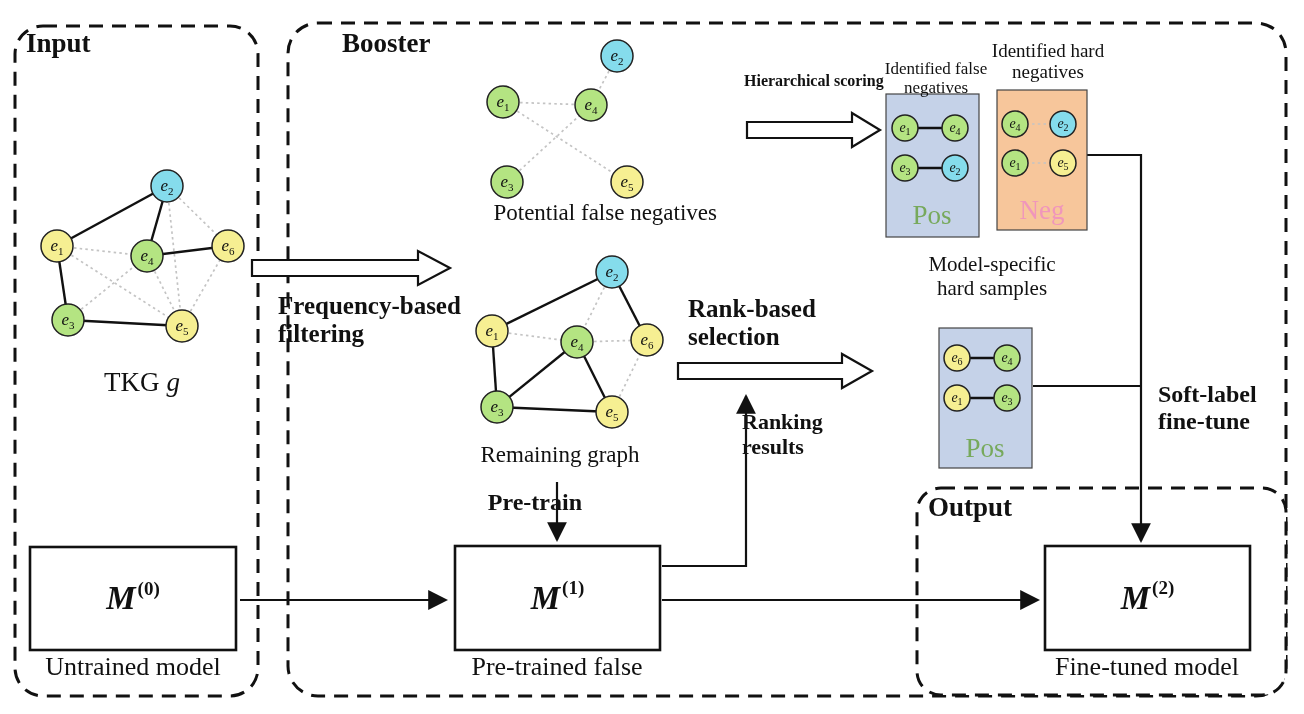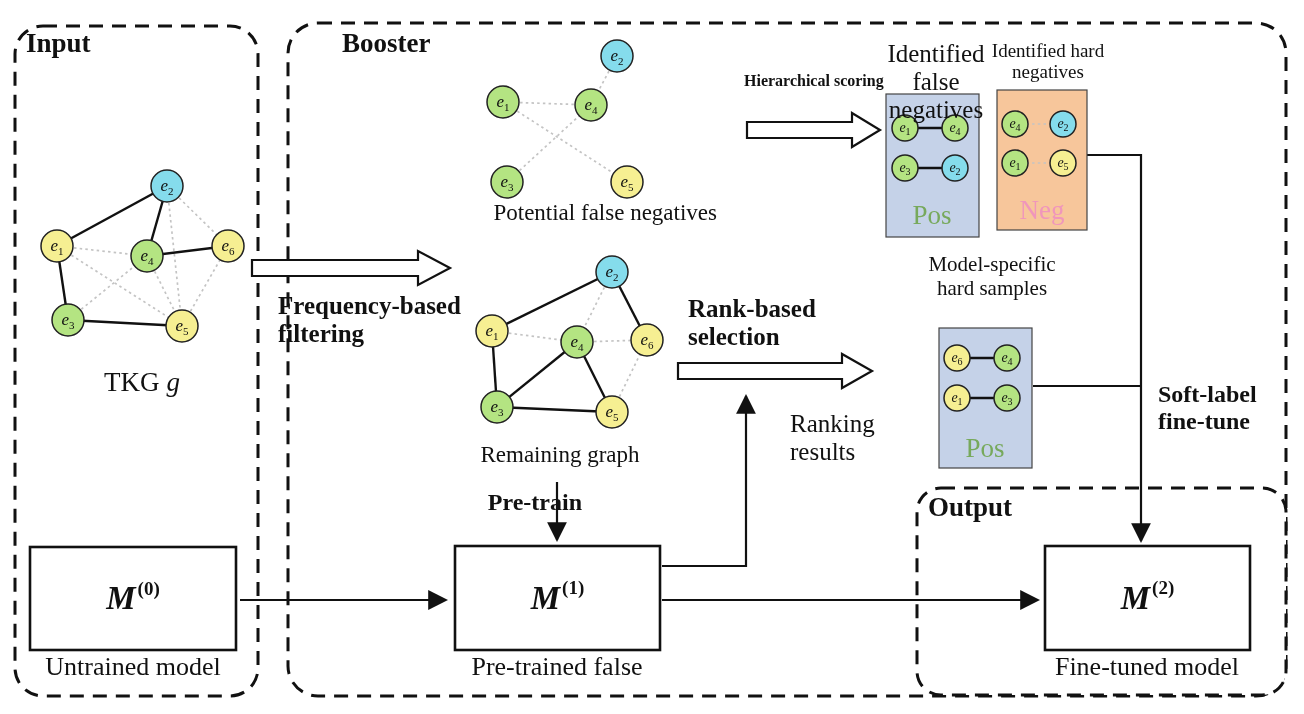--- a/index.html
+++ b/index.html
@@ -246,27 +246,27 @@
   <div class="lbl title" style="left:26px; top:28px;">Input</div>
   <div class="lbl title" style="left:342px; top:28px;">Booster</div>
   <div class="lbl title" style="left:928px; top:492px;">Output</div>
 
   <div class="lbl center" style="left:62px; top:367px; width:160px; font-size:27px;">
     <span>TKG</span><span class="tkg-sym">g</span>
   </div>
 
   <div class="lbl center" style="left:447px; top:200px; width:270px; font-size:23px;text-align:right;">Potential false negatives</div>
   <div class="lbl bold" style="left:744px; top:72px; width:160px; font-size:16px;">Hierarchical scoring</div>
-  <div class="lbl center" style="left:870px; top:40px; width:132px; font-size:25px;">Identified false negatives</div>
+  <div class="lbl center" style="left:870px; top:59px; width:132px; font-size:17px;">Identified false negatives</div>
   <div class="lbl center" style="left:982px; top:40px; width:132px; font-size:19px;">Identified hard negatives</div>
 
   <div class="lbl bold" style="left:278px; top:292px; width:210px; font-size:25px;">Frequency-based filtering</div>
   <div class="lbl center" style="left:475px; top:442px; width:170px; font-size:23px;">Remaining graph</div>
   <div class="lbl bold" style="left:688px; top:295px; width:150px; font-size:25px;">Rank-based selection</div>
-  <div class="lbl" style="left:790px; top:410px; width:110px; font-size:25px;">Ranking results</div>
+  <div class="lbl" style="left:742px; top:410px; width:110px; font-size:22px;font-weight:bold;">Ranking results</div>
   <div class="lbl center" style="left:912px; top:253px; width:160px; font-size:21px;">Model-specific hard samples</div>
   <div class="lbl bold" style="left:462px; top:489px; width:120px; font-size:24px;text-align:right;">Pre-train</div>
   <div class="lbl bold" style="left:1158px; top:381px; width:130px; font-size:24px;">Soft-label fine-tune</div>
 
   <div class="mwrap" style="left:30px; top:547px; width:206px; height:103px;">
     <span class="mM">M</span>
       <span class="msup">(0)</span>
   </div>
   <div class="mwrap" style="left:455px; top:546px; width:205px; height:104px;">
     <span class="mM">M</span>

